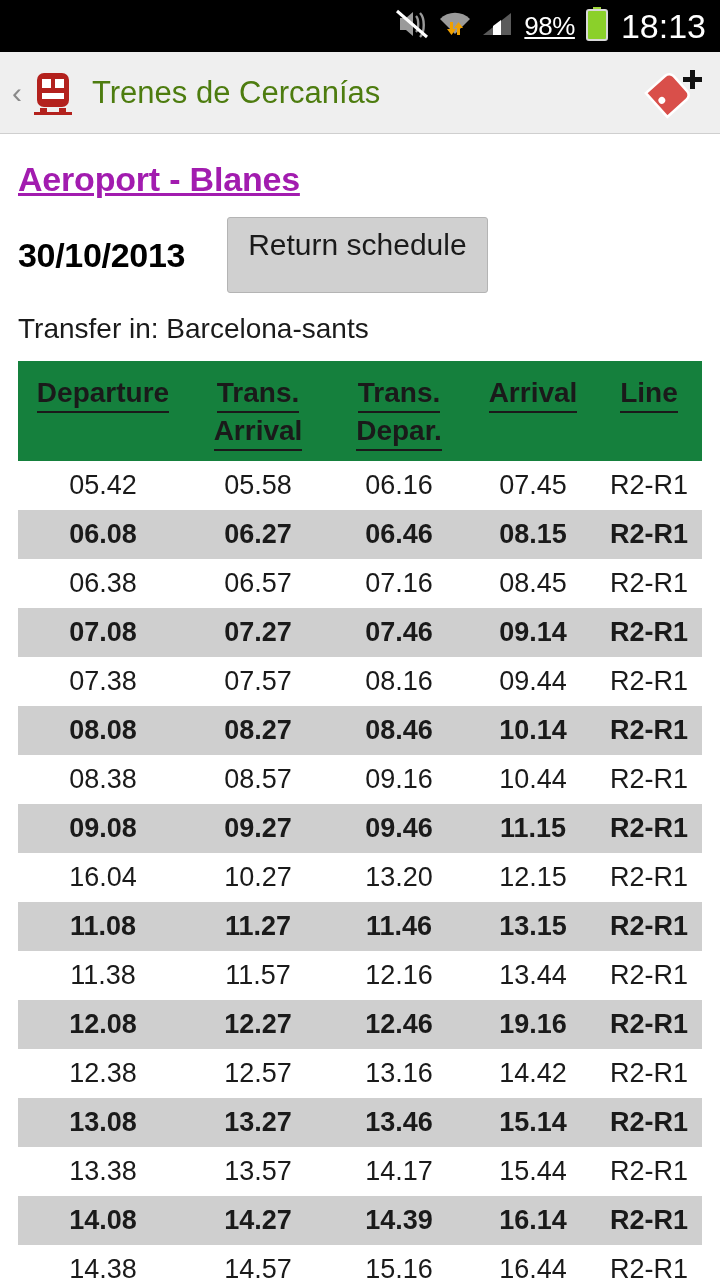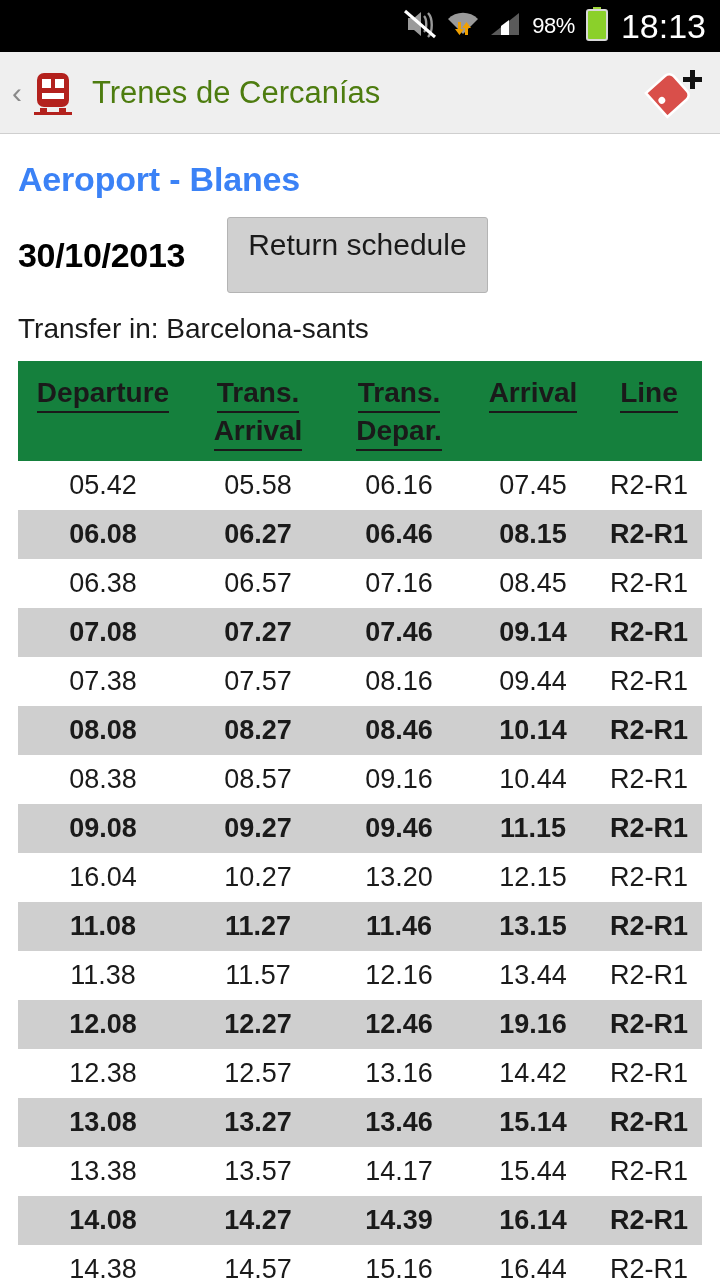--- a/index.html
+++ b/index.html
@@ -16,24 +16,25 @@
     background: #000000;
     display: flex;
     align-items: center;
     justify-content: flex-end;
     padding: 0 14px 0 10px;
     color: #ffffff;
   }
   .status-icons { display: flex; align-items: center; gap: 9px; }
   .si { display: block; }
   .batt-pct {
-    font-size: 22px;
+    font-size: 26px;
     color: #ffffff;
     letter-spacing: -0.5px;
     margin-right: 1px;
+    text-decoration: underline;
   }
   .clock {
     font-size: 34px;
     color: #ffffff;
     margin-left: 12px;
     letter-spacing: 0px;
     line-height: 34px;
   }
 
   
@@ -62,23 +63,24 @@
     flex: 1 1 auto;
   }
   .ab-actions { display: flex; align-items: center; gap: 8px; flex: 0 0 auto; }
   .tag-plus { width: 62px; height: 52px; position: relative; }
 
   
   .content { padding: 0 18px; }
   .route-title {
     font-size: 34px;
     font-weight: bold;
-    color: #3b82f6;
+    color: #a21caf;
     margin-top: 26px;
     letter-spacing: -0.2px;
+    text-decoration: underline;
   }
   .daterow {
     display: flex;
     align-items: center;
     margin-top: 18px;
   }
   .datetext {
     font-size: 34px;
     font-weight: bold;
     color: #000000;

